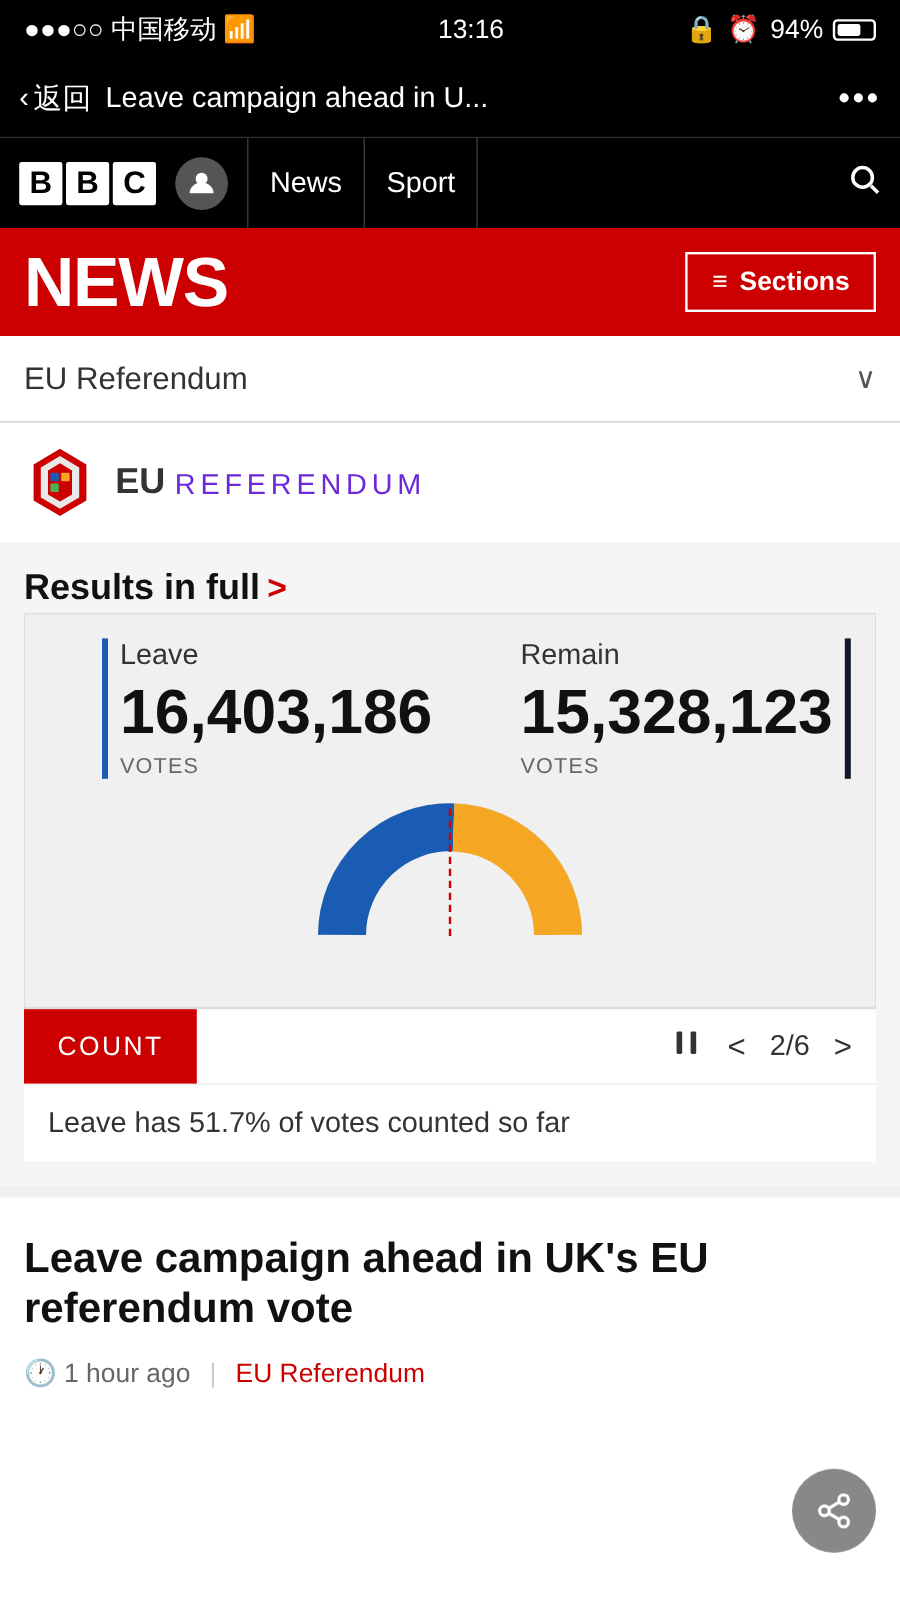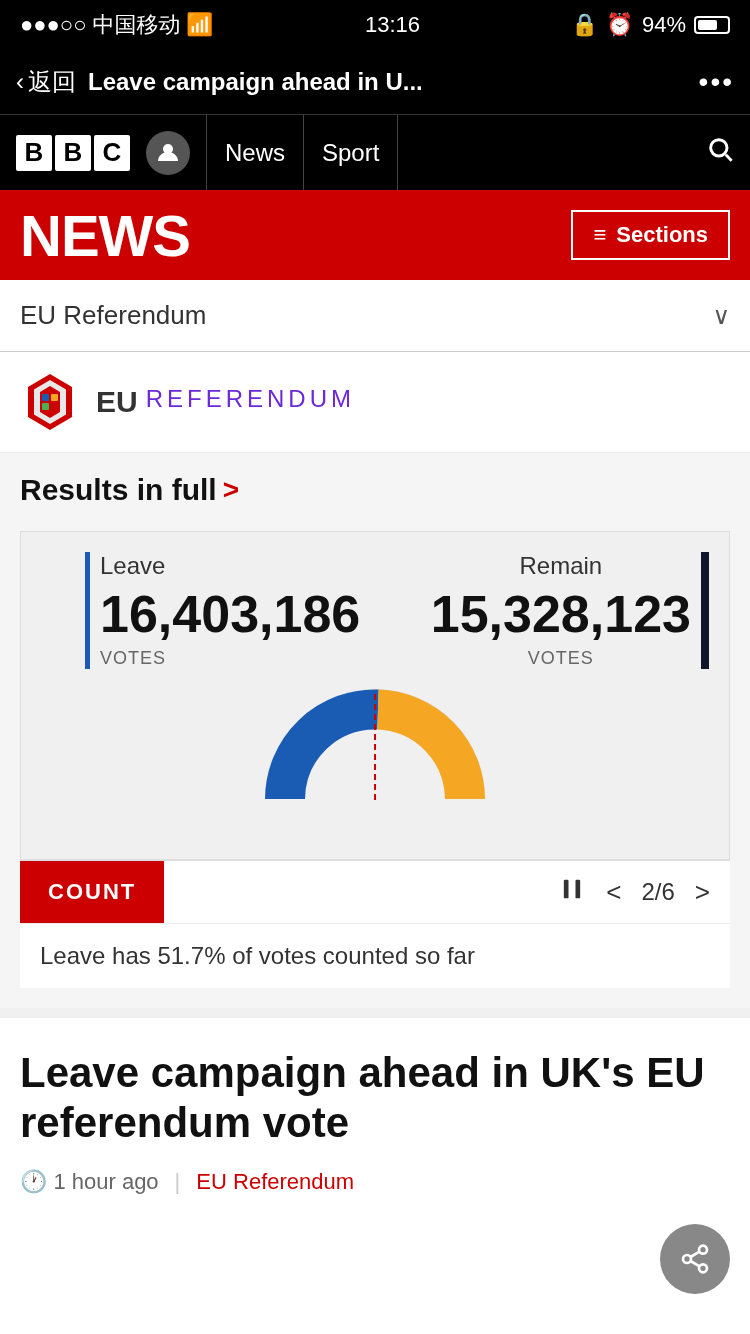--- a/index.html
+++ b/index.html
@@ -27,21 +27,21 @@
     .nav-bar {
       background: #000;
       color: #fff;
       display: flex;
       align-items: center;
       padding: 0 16px;
       height: 65px;
       border-bottom: 1px solid #333;
     }
     .nav-back { font-size: 24px; display: flex; align-items: center; gap: 4px; color: #fff; }
-    .nav-title { flex: 1; font-size: 24px; font-weight: bold; margin: 16px 12px; white-space: nowrap; overflow: hidden; text-overflow: ellipsis; }
+    .nav-title { flex: 1; font-size: 24px; font-weight: normal; margin: 16px 12px; white-space: nowrap; overflow: hidden; text-overflow: ellipsis; }
     .nav-more { font-size: 28px; color: #fff; letter-spacing: 2px; }
 
     
     .bbc-header {
       background: #000;
       display: flex;
       align-items: center;
       padding: 0 16px;
       height: 75px;
       gap: 0;
@@ -157,36 +157,36 @@
       gap: 16px;
     }
     .eu-hexagon {
       width: 60px;
       height: 60px;
       position: relative;
       flex-shrink: 0;
     }
     .eu-logo-text {
       display: flex;
-      align-items: flex-start;
+      align-items: flex-end;
       gap: 8px;
     }
     .eu-bold { font-size: 30px; font-weight: 900; color: #333; }
     .eu-light { font-size: 24px; font-weight: 300; letter-spacing: 4px; color: #6d28d9; text-transform: uppercase; }
 
     
     .results-section {
       background: #f5f5f5;
       padding: 20px;
     }
     .results-title {
       font-size: 30px;
       font-weight: 700;
       color: #111;
-      margin-bottom: 24px;
+      margin-bottom: 4px;
       display: flex;
       align-items: center;
       gap: 6px;
     }
     .results-arrow { color: #c00; font-size: 28px; }
 
     .vote-container {
       background: #f0f0f0;
       border: 1px solid #ddd;
       padding: 20px;
@@ -194,21 +194,21 @@
       flex-direction: column;
     }
     .vote-row {
       display: flex;
       justify-content: space-between;
       align-items: flex-start;
       margin-bottom: 10px;
       padding-left: 44px;
     }
     .vote-leave { border-left: 5px solid #1a5cb3; padding-left: 10px; }
-    .vote-remain { border-right: 8px solid #0f172a; padding-right: 10px; text-align: center; }
+    .vote-remain { border-right: 5px solid #0f172a; padding-right: 10px; text-align: left; }
 
     .vote-label { font-size: 24px; color: #333; margin-bottom: 4px; }
     .vote-count { font-size: 52px; font-weight: 900; color: #111; }
     .vote-sub { font-size: 18px; color: #666; letter-spacing: 1px; margin-top: 4px; }
 
     
     .chart-container {
       display: flex;
       justify-content: center;
       align-items: center;
@@ -226,21 +226,21 @@
     .count-bar {
       background: #fff;
       display: flex;
       align-items: center;
       border-top: 1px solid #ddd;
     }
     .count-btn {
       background: #c00;
       color: #fff;
       font-size: 22px;
-      font-weight: 700;
+      font-weight: 400;
       padding: 18px 28px;
       letter-spacing: 2px;
       border: none;
       cursor: pointer;
     }
     .count-controls {
       display: flex;
       align-items: center;
       gap: 20px;
       padding: 0 20px;
@@ -260,21 +260,21 @@
       font-size: 24px;
       color: #333;
     }
 
     
     .article-section {
       padding: 30px 20px 20px;
       border-top: 10px solid #f0f0f0;
     }
     .article-title {
-      font-size: 42px;
+      font-size: 35px;
       font-weight: 900;
       line-height: 1.2;
       color: #111;
       margin-bottom: 20px;
     }
     .article-meta {
       display: flex;
       align-items: center;
       gap: 16px;
       font-size: 22px;

